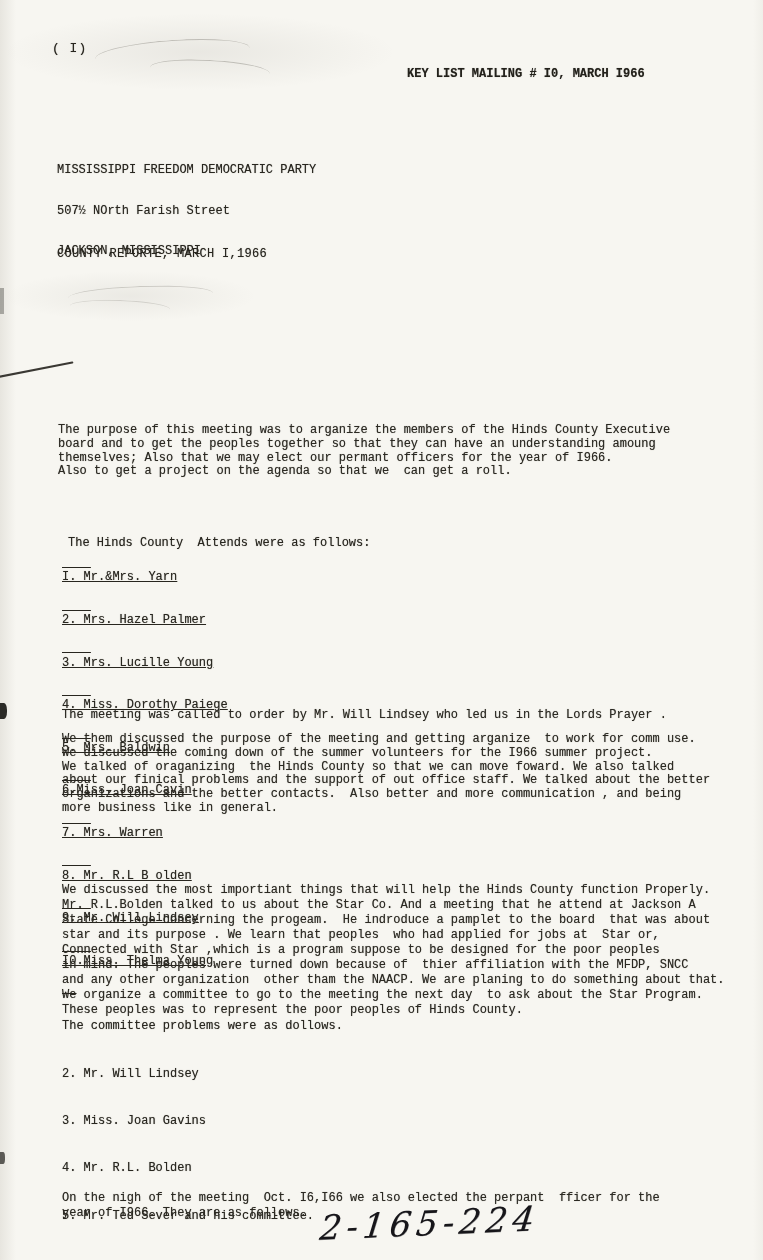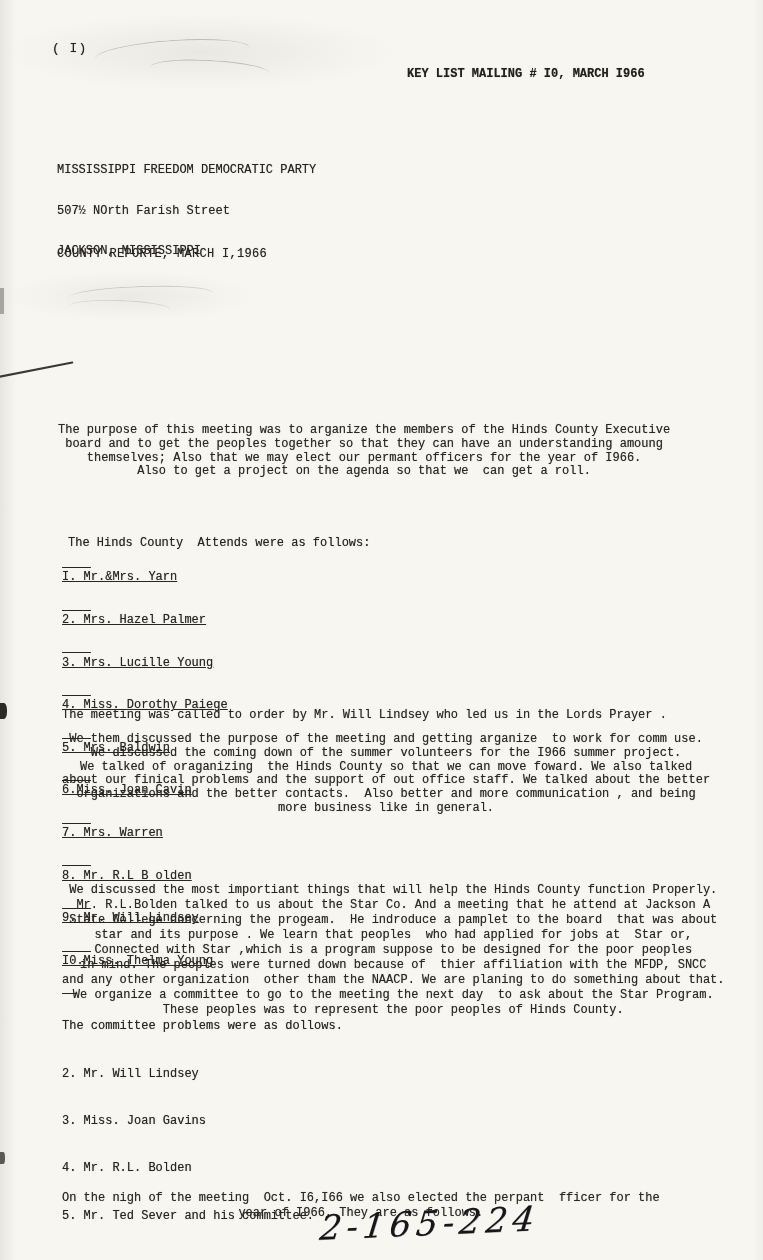--- a/index.html
+++ b/index.html
@@ -30,21 +30,21 @@
   }
 
   .page-mark   { left: 52px;  top: 42px;  font-size: 13px; letter-spacing: 1px; }
   .key-list    { left: 407px; top: 67px;  font-weight: bold; color: #23211b; text-align: center; }
 
   .letterhead  { left: 57px;  top: 137px; line-height: 13.5px; }
   .report-title{ left: 57px;  top: 247px; letter-spacing: 0.3px; }
 
   .meeting-block { left: 57px; top: 327px; line-height: 14.5px; }
 
-  .para        { color: #2b2922; text-align: center; }
+  .para        { color: #2b2922; }
   .purpose     { left: 58px; top: 424px; line-height: 13.8px; }
   .order-line  { left: 62px; top: 708px; }
   .discussion  { left: 62px; top: 733px; line-height: 13.8px; }
   .star        { left: 62px; top: 883px; line-height: 15px; }
   .closing     { left: 62px; top: 1191px; line-height: 15px; }
 
   .attendees-heading { left: 68px; top: 520px; margin-top: 16px; }
   .attendees-list    { left: 62px; top: 542px; line-height: 14.2px; text-decoration: underline; }
   .committee-heading { left: 62px; top: 1019px; }
   .committee-list    { left: 62px; top: 1035px; line-height: 15.8px; }

